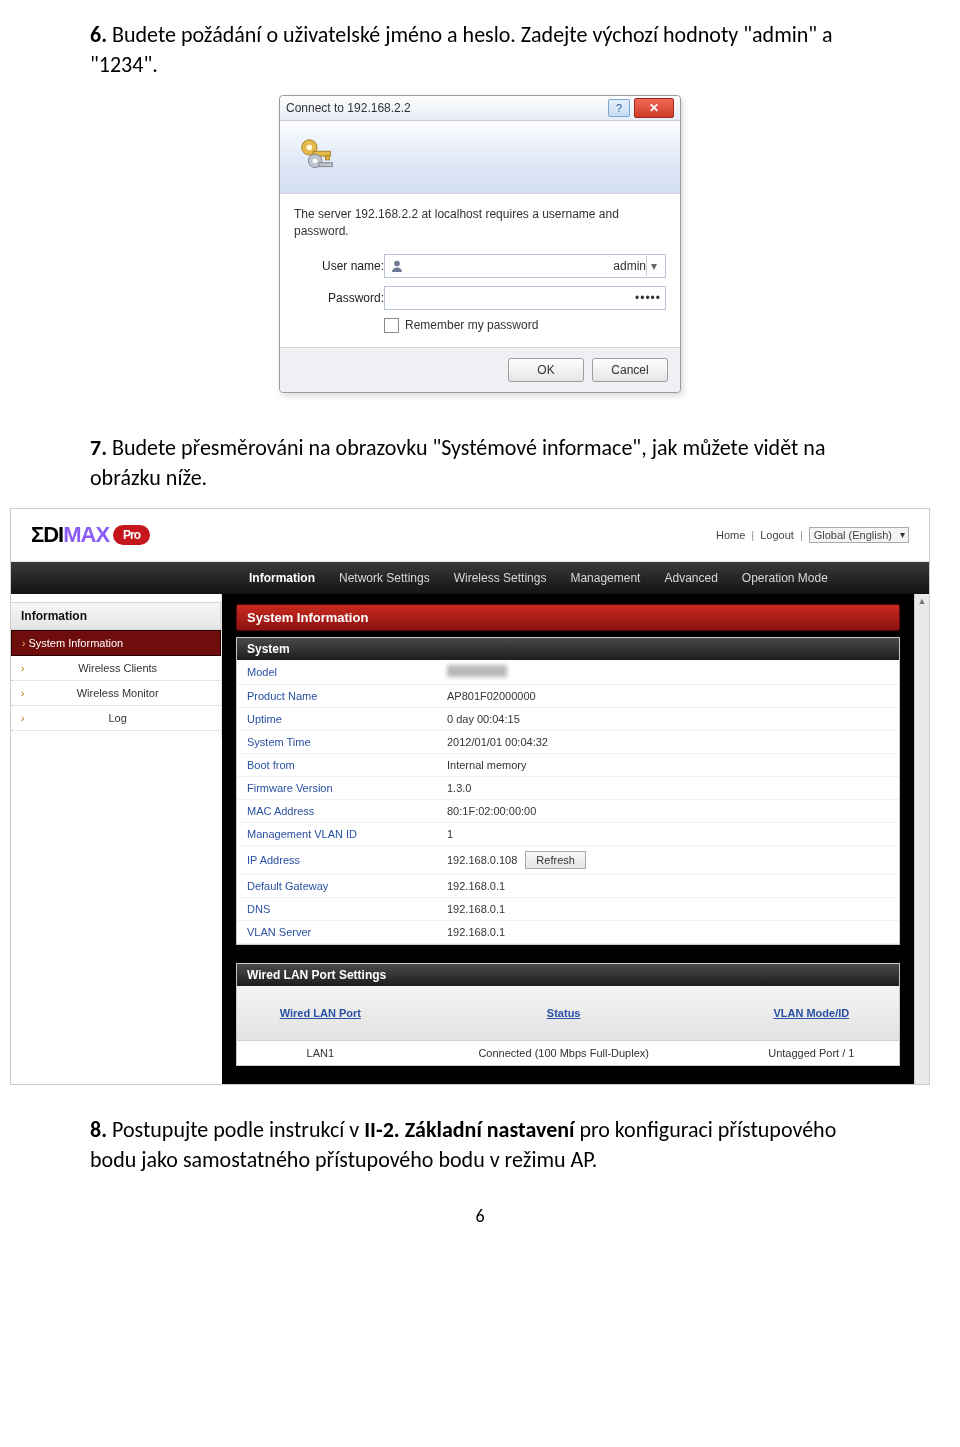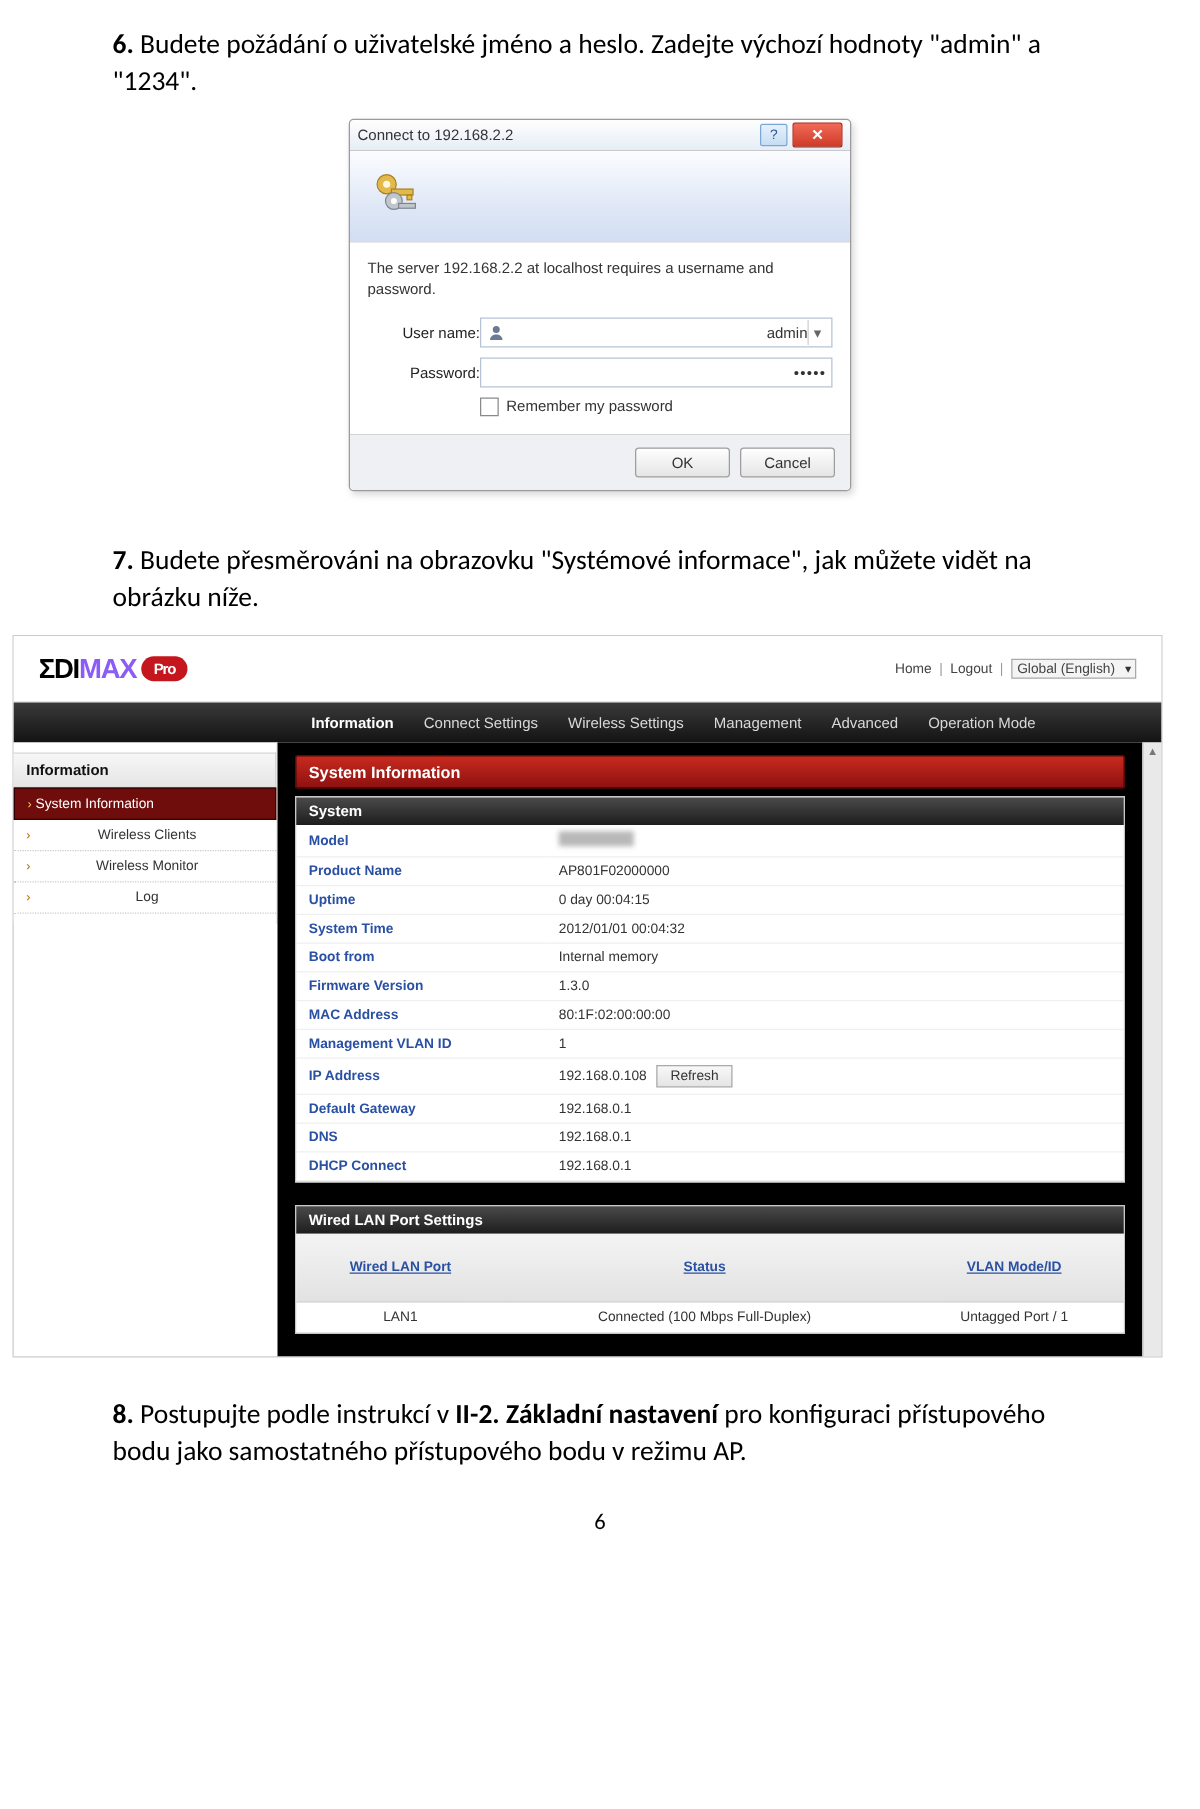--- a/index.html
+++ b/index.html
@@ -201,21 +201,21 @@
   .panel-head {
     background: linear-gradient(#4a4a4a,#1d1d1d);
     color: #fff; font-size: 12px; font-weight: bold;
     padding: 4px 10px;
   }
   .kv-table { width: 100%; border-collapse: collapse; font-size: 11px; }
   .kv-table td {
     padding: 5px 10px;
   }
   .kv-table tr { border-bottom: 1px solid #f0f0f0; }
-  .kv-table td.k { width: 180px; color: #2950a3; font-weight: bold; }
+  .kv-table td.k { width: 180px; color: #2950a3; font-weight: normal; }
   .kv-table td.v { color: #333; }
   .blur-val { display:inline-block; width:60px; height:12px; background:#b8b8b8; filter:blur(2px); }
   .refresh-btn {
     display: inline-block;
     border: 1px solid #aaa;
     background: linear-gradient(#f8f8f8,#e4e4e4);
     padding: 2px 10px; font-size: 11px; margin-left: 8px;
   }
   .lan-table { width: 100%; border-collapse: collapse; font-size: 11px; }
   .lan-table th {
@@ -319,21 +319,21 @@
       <div class="router-top-right">
         <span>Home</span>
         <span class="sep">|</span>
         <span>Logout</span>
         <span class="sep">|</span>
         <span class="lang-select"><span>Global (English)</span></span>
       </div>
     </div>
     <div class="router-nav">
       <span class="tab active">Information</span>
-      <span class="tab">Connect Settings</span>
+      <span class="tab">Network Settings</span>
       <span class="tab">Wireless Settings</span>
       <span class="tab">Management</span>
       <span class="tab">Advanced</span>
       <span class="tab">Operation Mode</span>
     </div>
     <div class="router-main">
       <div class="sidebar">
         <div class="sidebar-title">Information</div>
         <div class="sidebar-item active">
           <span><span class="arrow" style="color:#f7c36b">›</span> <span>System Information</span></span>
@@ -399,21 +399,21 @@
                   </tr>
               <tr>
                     <td class="k">Default Gateway</td>
                     <td class="v">192.168.0.1</td>
                   </tr>
               <tr>
                     <td class="k">DNS</td>
                     <td class="v">192.168.0.1</td>
                   </tr>
               <tr>
-                    <td class="k">DHCP Connect</td>
+                    <td class="k">VLAN Server</td>
                     <td class="v">192.168.0.1</td>
                   </tr>
             </tbody>
               </table>
           </div>
           <div class="panel" style="margin-top:18px">
             <div class="panel-head">Wired LAN Port Settings</div>
             <table class="lan-table">
               <tbody>
                   <tr>

